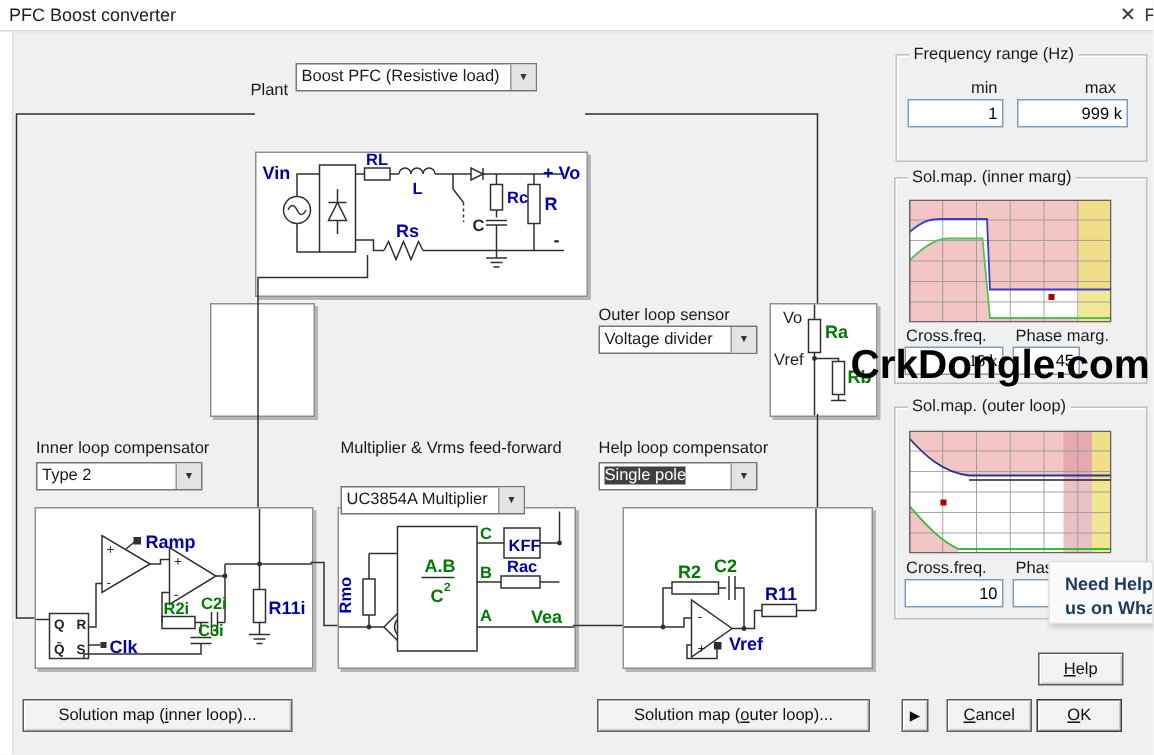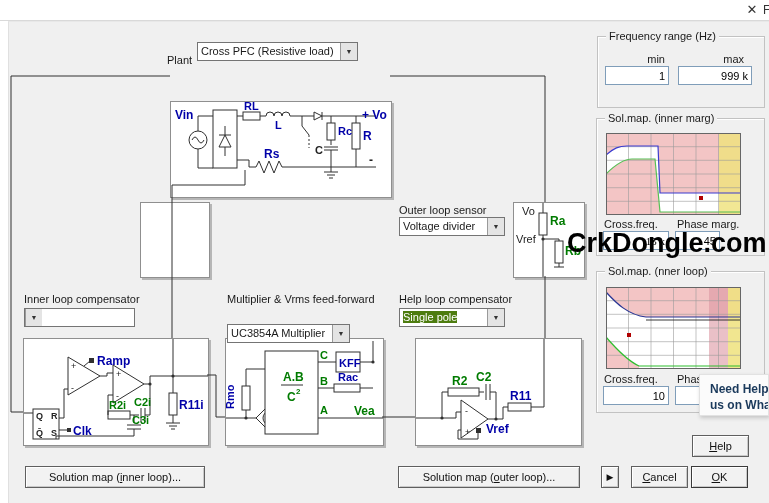--- a/index.html
+++ b/index.html
@@ -11,21 +11,21 @@
   .title-text{left:6px;top:3px;font-size:12px;color:#202020;}
   .close-x{left:744px;top:2px;font-size:13px;color:#333;width:16px;text-align:center;cursor:default;}
   .edge-frag{left:763px;top:3px;width:6px;overflow:hidden;font-size:12px;color:#333;}
   .divider{left:0;top:20px;width:769px;height:1px;background:#d9d9d9;}
   
   .panel{left:8px;top:21px;width:761px;height:482px;background:#f0f0f0;border-top:1px solid #e8e8e8;border-left:1px solid #e0e0e0;z-index:0;}
   .lbl{font-size:11px;color:#1a1a1a;z-index:2;}
   
   .combo{display:flex;background:#fff;border:1px solid #747474;height:19px;box-sizing:border-box;z-index:2;align-items:stretch;}
   .ctext{flex:1;padding:2px 3px 0 3px;white-space:nowrap;overflow:hidden;font-size:11px;}
-  .ctext .sel{background:#4d7c0f;color:#fff;}
+  .ctext .sel{background:#404040;color:#fff;}
   .carrow{width:16px;background:#e4e4e4;border-left:1px solid #9a9a9a;font-size:7px;color:#333;
           display:flex;align-items:center;justify-content:center;}
   
   .cktbox{background:#fff;border:1px solid #8f8f8f;box-shadow:2px 2px 0 rgba(110,110,110,.45);z-index:1;}
   .cktbox svg{display:block;}
   
   .wires{left:0;top:0;width:769px;height:503px;z-index:3;pointer-events:none;}
   
   .group{border:1px solid #c2c2c2;box-shadow:inset 1px 1px 0 #fff;background:#f0f0f0;z-index:1;}
   .gtitle{position:absolute;top:-7px;left:8px;background:#f0f0f0;padding:0 3px;font-size:11px;}
@@ -44,30 +44,31 @@
   
   text{font-family:"Liberation Sans",sans-serif;}
   .tblue{fill:#0000a8;font-weight:bold;}
   .tgreen{fill:#007b00;font-weight:bold;}
   .tdark{fill:#222;}
 </style>
 </head>
 <body>
 
 <div class="abs titlebar">
+  <span class="abs title-text">PFC Boost converter</span>
   <span class="abs close-x">✕</span>
   <span class="abs edge-frag">F</span>
 </div>
 <div class="abs divider"></div>
 
 <div class="abs panel"></div>
 
 <span class="abs lbl" style="left:167px;top:54px;">Plant</span>
 <div class="abs combo" style="left:197px;top:42px;width:161px;">
-  <span class="ctext">Cross PFC (Resistive load)</span>
+  <span class="ctext">Boost PFC (Resistive load)</span>
   <span class="carrow">▼</span>
 </div>
 
 <div class="abs cktbox" style="left:170px;top:75px;width:220px;height:95px;margin-top:26px;">
 <svg width="220" height="95" viewBox="0 0 220 95">
   <g stroke="#303030" stroke-width="1" fill="none">
     <circle cx="27" cy="38" r="9"></circle>
         <path d="M21,38 q3,-6 6,0 q3,6 6,0"></path>
     <path d="M27,29 V14 H42 M27,47 V66 H42"></path>
     <rect x="42" y="8" width="24" height="58"></rect>
@@ -130,20 +131,21 @@
 </div>
 
 <span class="abs lbl" style="left:399px;top:204px;">Outer loop sensor</span>
 <div class="abs combo" style="left:399px;top:217px;width:106px;">
   <span class="ctext">Voltage divider</span>
   <span class="carrow">▼</span>
 </div>
 
 <span class="abs lbl" style="left:24px;top:293px;">Inner loop compensator</span>
 <div class="abs combo" style="left:24px;top:308px;width:111px;">
+  <span class="ctext">Type 2</span>
   <span class="carrow">▼</span>
 </div>
 
 <span class="abs lbl" style="left:227px;top:293px;">Multiplier &amp; Vrms feed-forward</span>
 <div class="abs combo" style="left:227px;top:324px;width:123px;">
   <span class="ctext">UC3854A Multiplier</span>
   <span class="carrow">▼</span>
 </div>
 
 <span class="abs lbl" style="left:399px;top:293px;">Help loop compensator</span>
@@ -296,21 +298,21 @@
     <rect x="93" y="63" width="4" height="4" fill="#b00000"></rect>
     <rect x="0.5" y="0.5" width="134" height="81" fill="none" stroke="#666"></rect>
   </svg>
   <span class="abs lbl" style="left:7px;top:99px;">Cross.freq.</span>
   <span class="abs lbl" style="left:80px;top:99px;">Phase marg.</span>
   <input class="wfield" style="left: 6px; top: 112px; width: 66px; font-family: Liberation Serif, serif;" value="15 k">
   <input class="wfield" style="left: 78px; top: 112px; width: 45px;" value="45">
 </div>
 
 <div class="abs group" style="left:596px;top:271px;width:167px;height:140px;">
-  <span class="gtitle">Sol.map. (nner loop)</span>
+  <span class="gtitle">Sol.map. (outer loop)</span>
   <svg class="abs" style="left:9px;top:15px;" width="135" height="82" viewBox="0 0 135 82">
     <rect x="0" y="0" width="135" height="82" fill="#ffffff"></rect>
     <path d="M0,0 H135 V30 L40,30 C22,28 10,16 0,5 Z" fill="#f3c5c5"></path>
     <path d="M0,50 C12,64 22,74 33,79 L33,82 H0 Z" fill="#f3c5c5"></path>
     <rect x="103" y="0" width="19" height="82" fill="#dc96a2" opacity="0.6"></rect>
     <rect x="122" y="0" width="13" height="82" fill="#efe27d" opacity="0.85"></rect>
     <g stroke="#9a9a9a" stroke-width="0.6">
       <path d="M22.5,0 V82 M45,0 V82 M67.5,0 V82 M90,0 V82 M112.5,0 V82"></path>
       <path d="M0,13.7 H135 M0,27.3 H135 M0,41 H135 M0,54.7 H135 M0,68.3 H135"></path>
     </g>
@@ -326,21 +328,21 @@
   <input class="wfield" style="left: 78px; top: 114px; width: 67px;" value="">
 </div>
 
 <div class="abs watermark" style="left:567px;top:228px;color:#000000;">CrkDongle.com</div>
 
 <div class="abs popup" style="left:699px;top:374px;">
   <div>Need Help?</div>
   <div>us on Wha</div>
 </div>
 
-<button class="wbtn" style="left:25px;top:466px;width:180px;height:22px;">
+<button class="wbtn" style="left:15px;top:466px;width:180px;height:22px;">
   <span><span>Solution map (</span><span class="mn">i</span><span>nner loop)...</span></span>
 </button>
 <button class="wbtn" style="left:398px;top:466px;width:182px;height:22px;">
   <span><span>Solution map (</span><span class="mn">o</span><span>uter loop)...</span></span>
 </button>
 <button class="wbtn" style="left:601px;top:466px;width:18px;height:22px;font-size:9px;">
   <span>▶</span>
 </button>
 <button class="wbtn" style="left:631px;top:466px;width:57px;height:22px;">
   <span><span class="mn">C</span><span>ancel</span></span>

